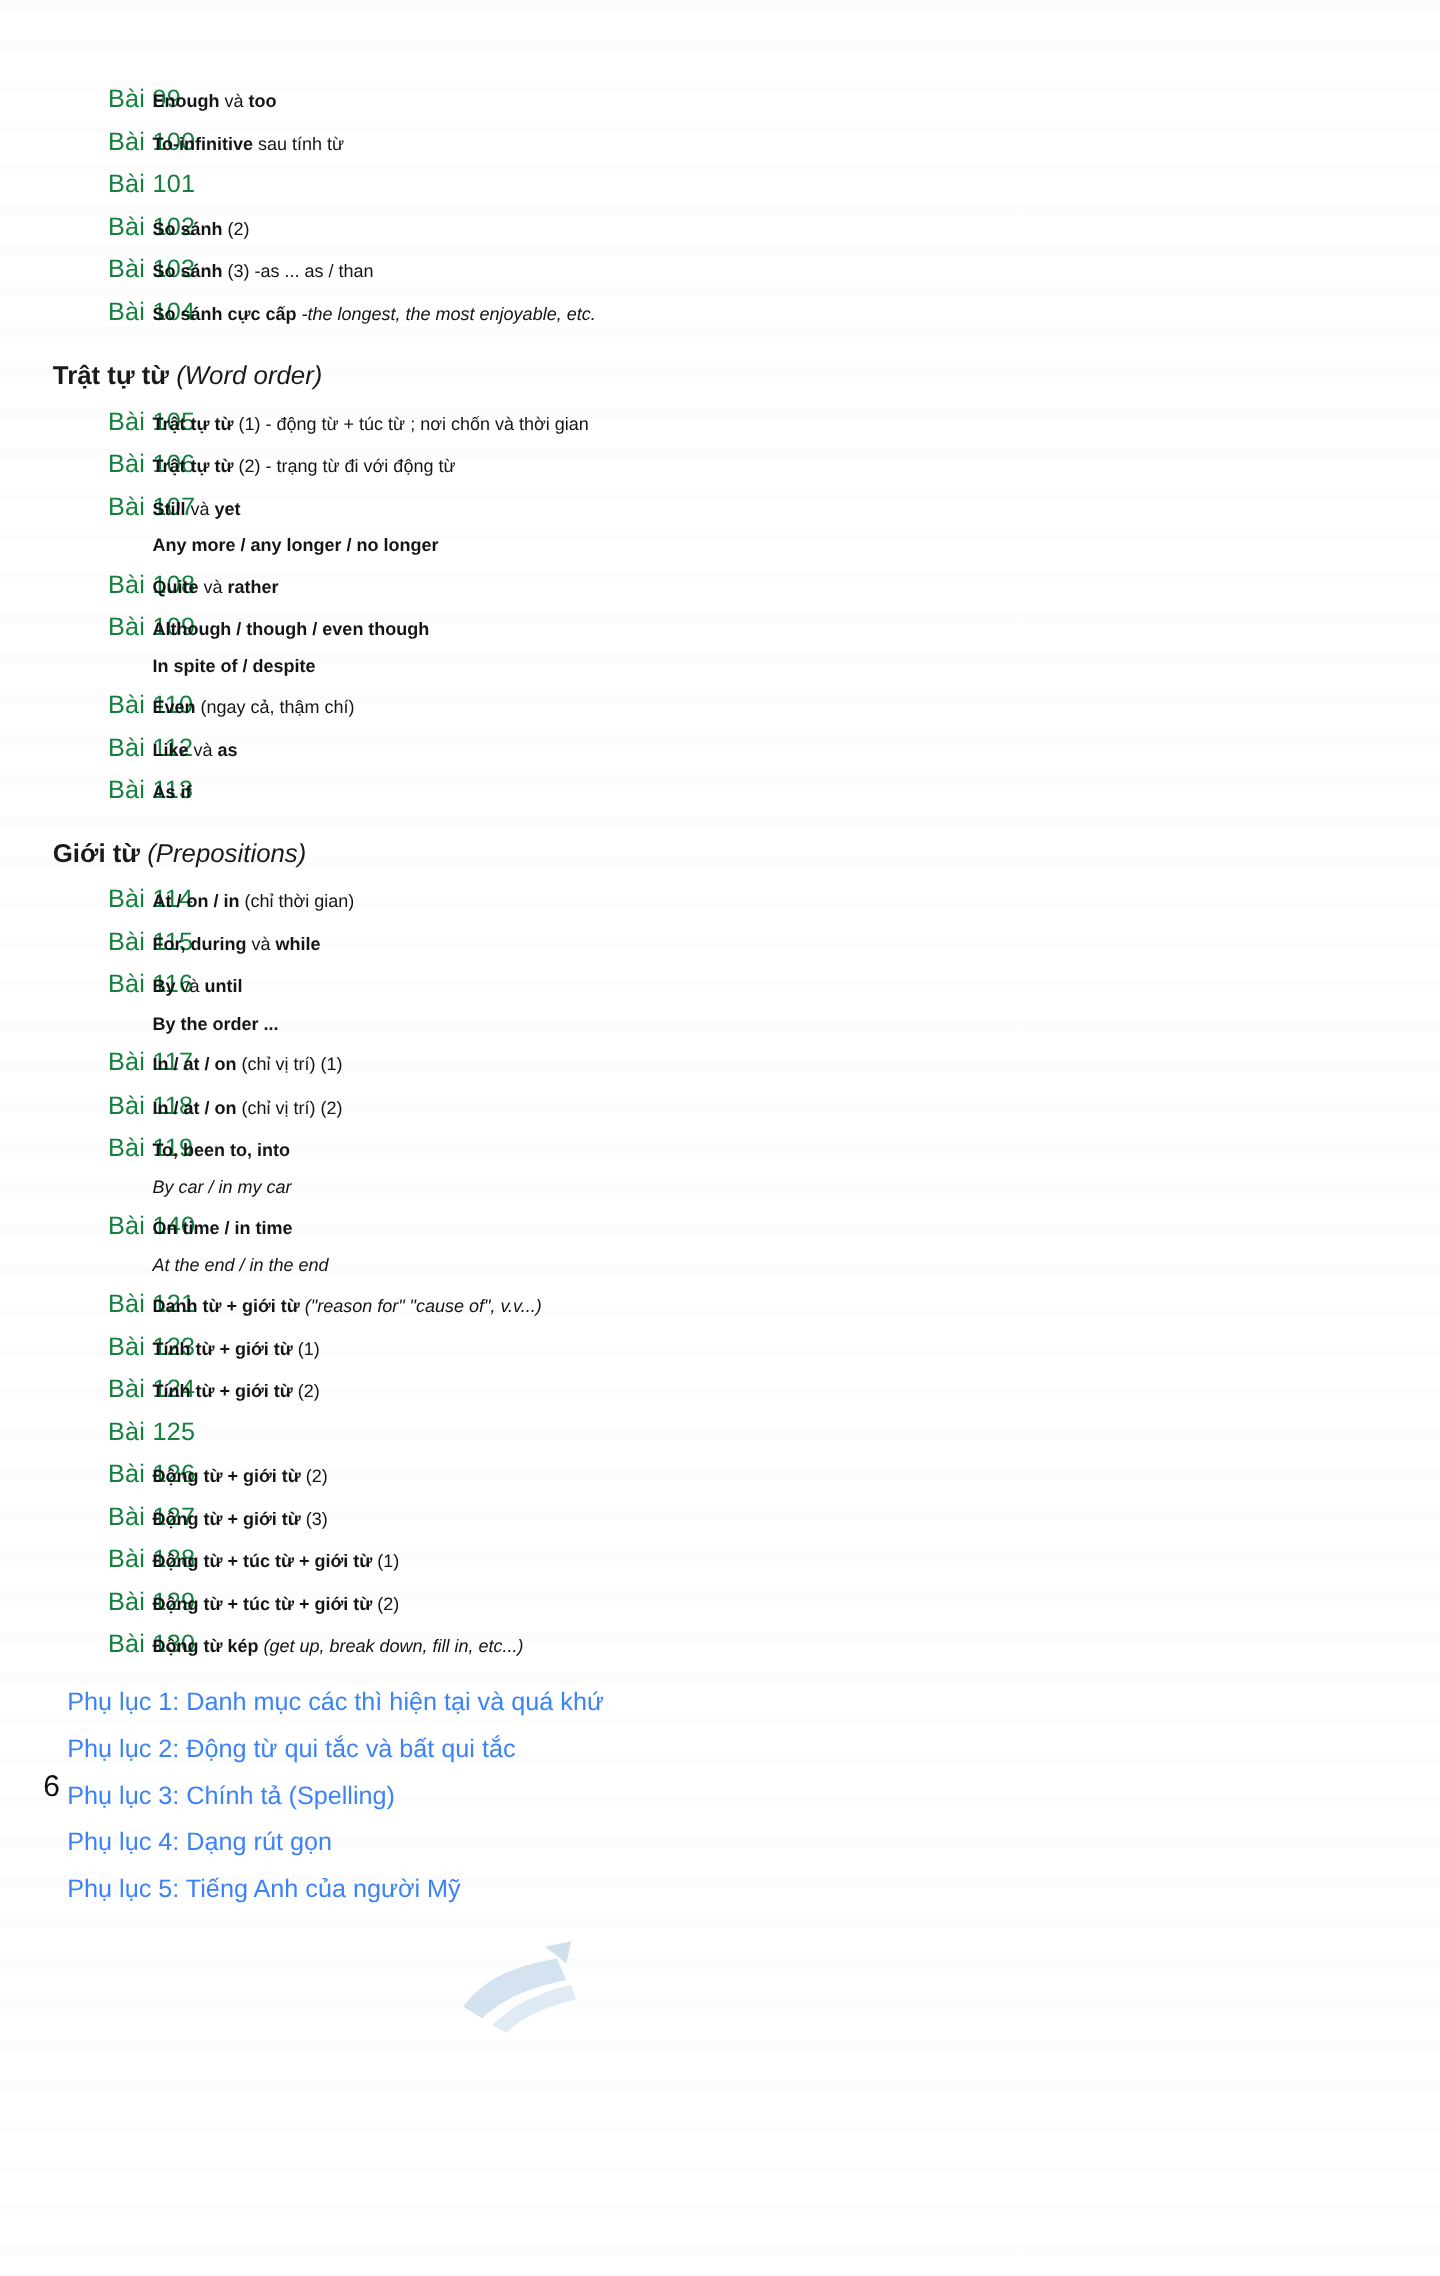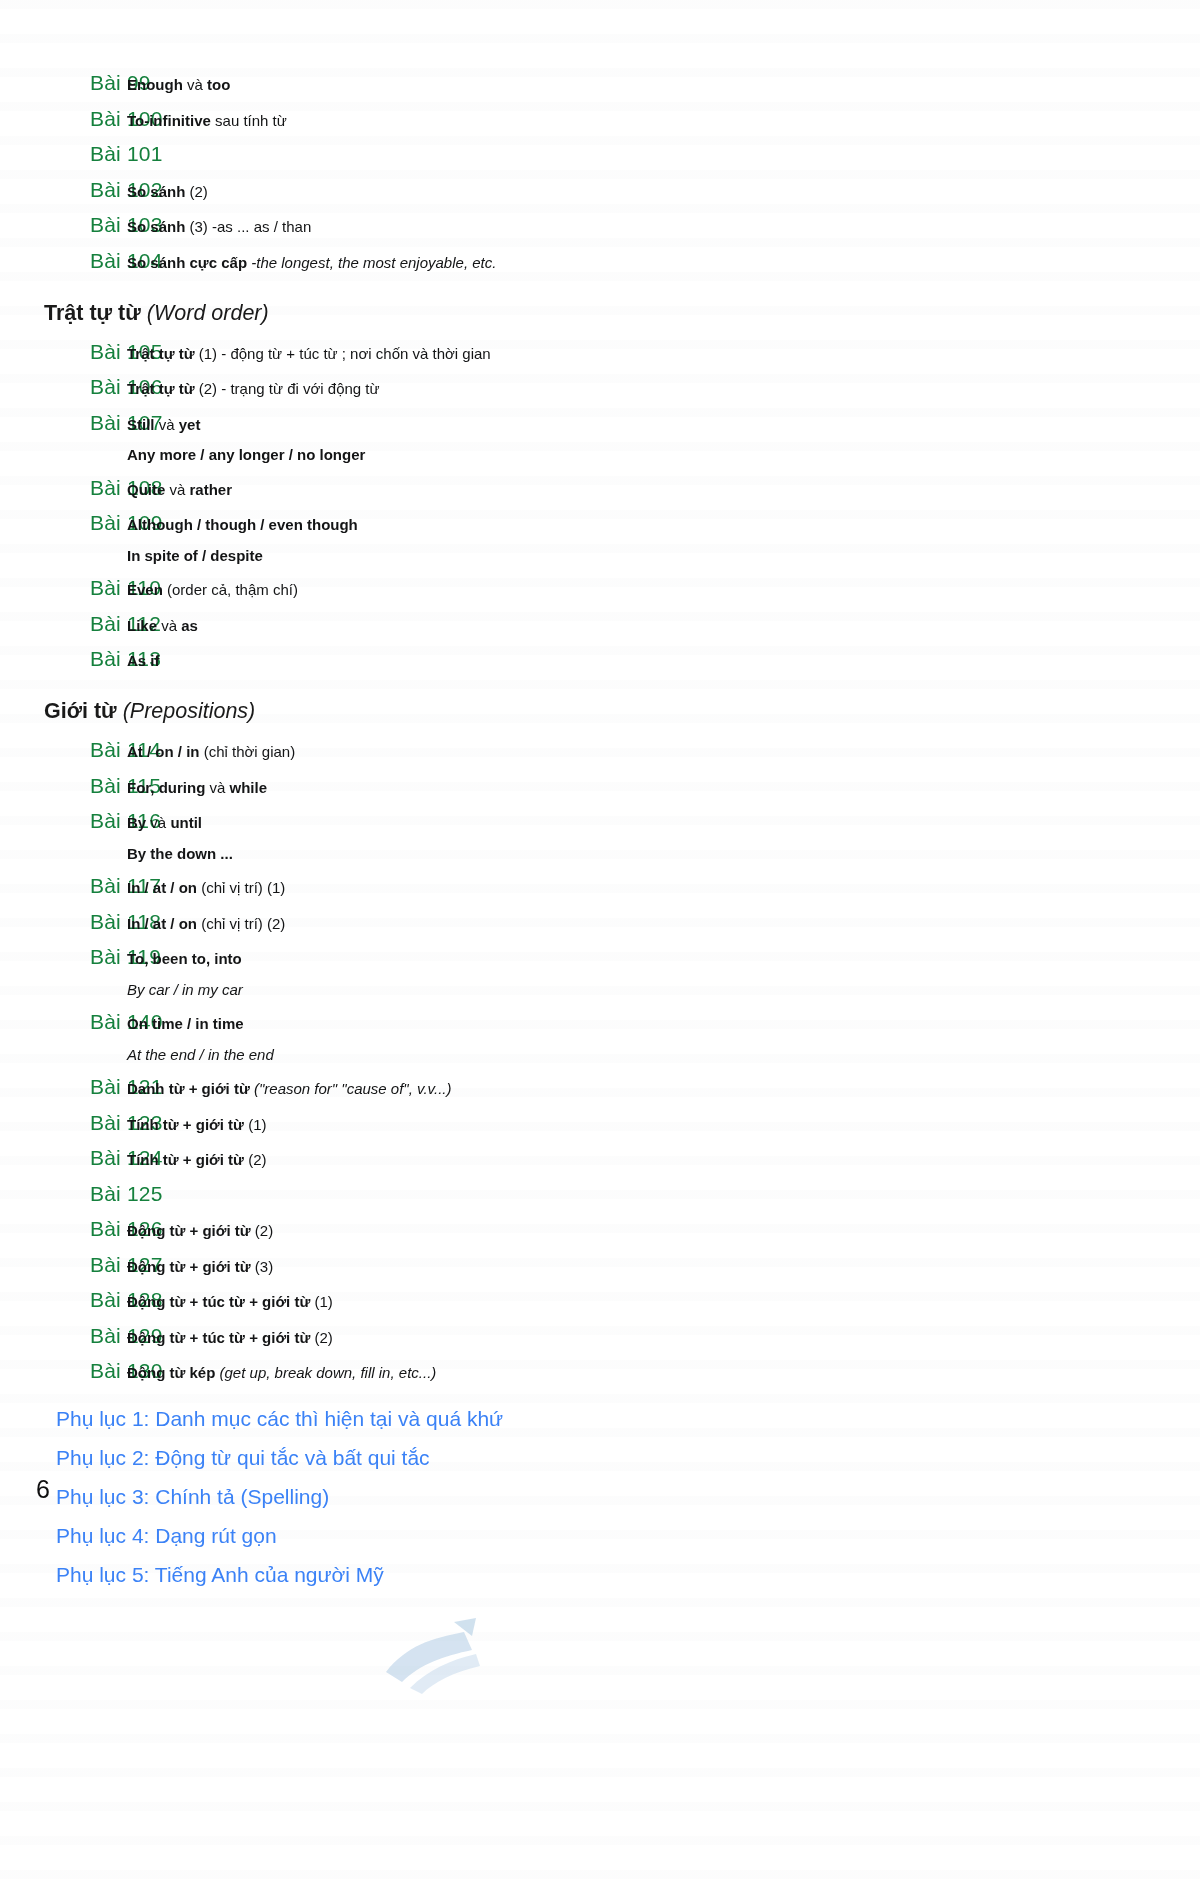--- a/index.html
+++ b/index.html
@@ -157,21 +157,21 @@
       <li class="row">
         <span class="num">Bài 109</span>
         <span class="txt"><b>Although / though / even though</b></span>
       </li>
       <li class="row cont">
         <span class="num"></span>
         <span class="txt"><b>In spite of / despite</b></span>
       </li>
       <li class="row">
         <span class="num">Bài 110</span>
-        <span class="txt"><b>Even</b><span class="reg"> (order cả, thậm chí)</span></span>
+        <span class="txt"><b>Even</b><span class="reg"> (ngay cả, thậm chí)</span></span>
       </li>
       <li class="row">
         <span class="num">Bài 112</span>
         <span class="txt"><b>Like</b><span class="reg"> và </span><b>as</b></span>
       </li>
       <li class="row">
         <span class="num">Bài 113</span>
         <span class="txt"><b>As if</b></span>
       </li>
       <li class="section"><b>Giới từ</b><i> (Prepositions)</i></li>
@@ -182,21 +182,21 @@
       <li class="row">
         <span class="num">Bài 115</span>
         <span class="txt"><b>For, during</b><span class="reg"> và </span><b>while</b></span>
       </li>
       <li class="row">
         <span class="num">Bài 116</span>
         <span class="txt"><b>By</b><span class="reg"> và </span><b>until</b></span>
       </li>
       <li class="row cont">
         <span class="num"></span>
-        <span class="txt"><b>By the down ...</b></span>
+        <span class="txt"><b>By the order ...</b></span>
       </li>
       <li class="row">
         <span class="num">Bài 117</span>
         <span class="txt"><b>In / at / on</b><span class="reg"> (chỉ vị trí) (1)</span></span>
       </li>
       <li class="row">
         <span class="num">Bài 118</span>
         <span class="txt"><b>In / at / on</b><span class="reg"> (chỉ vị trí) (2)</span></span>
       </li>
       <li class="row">

